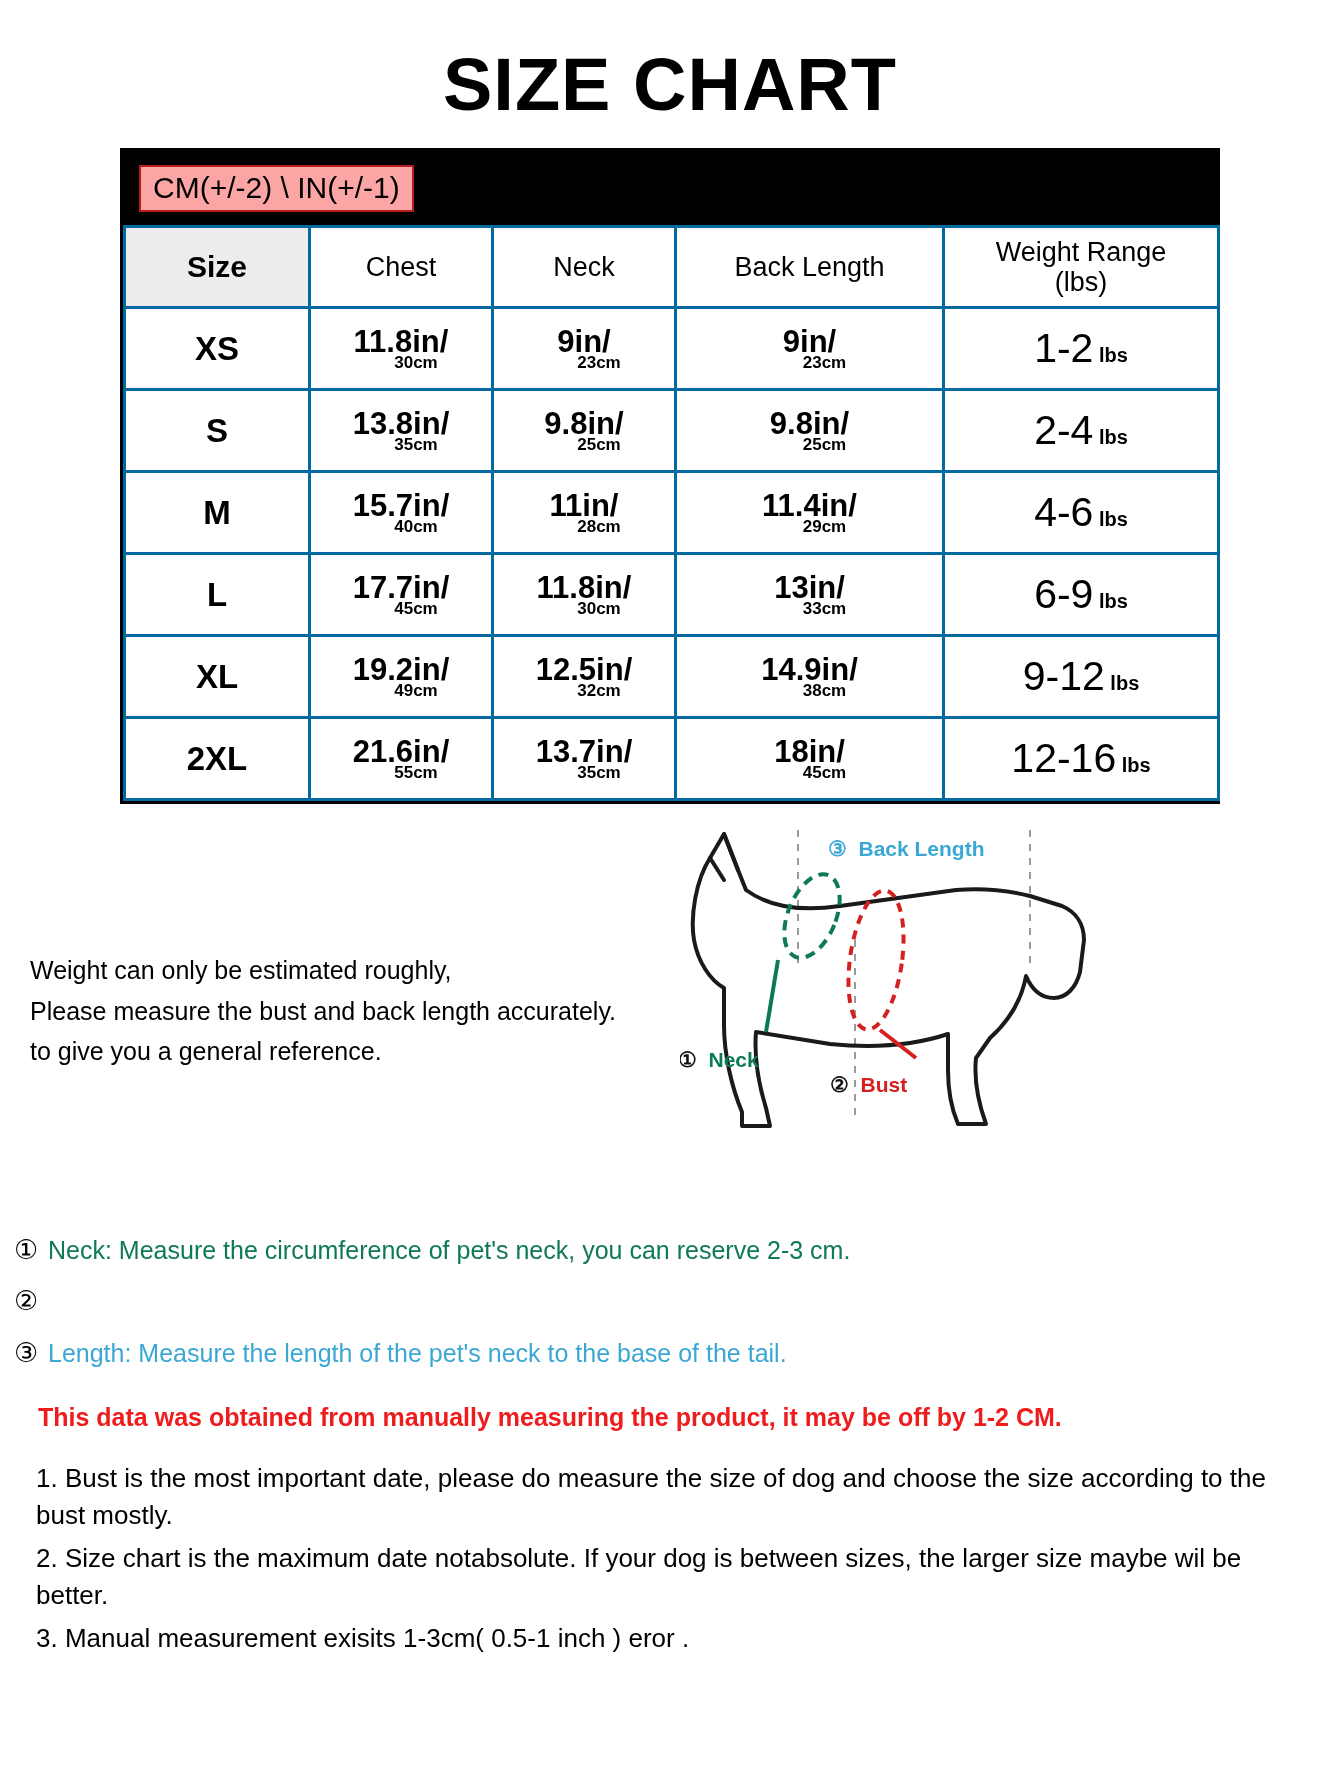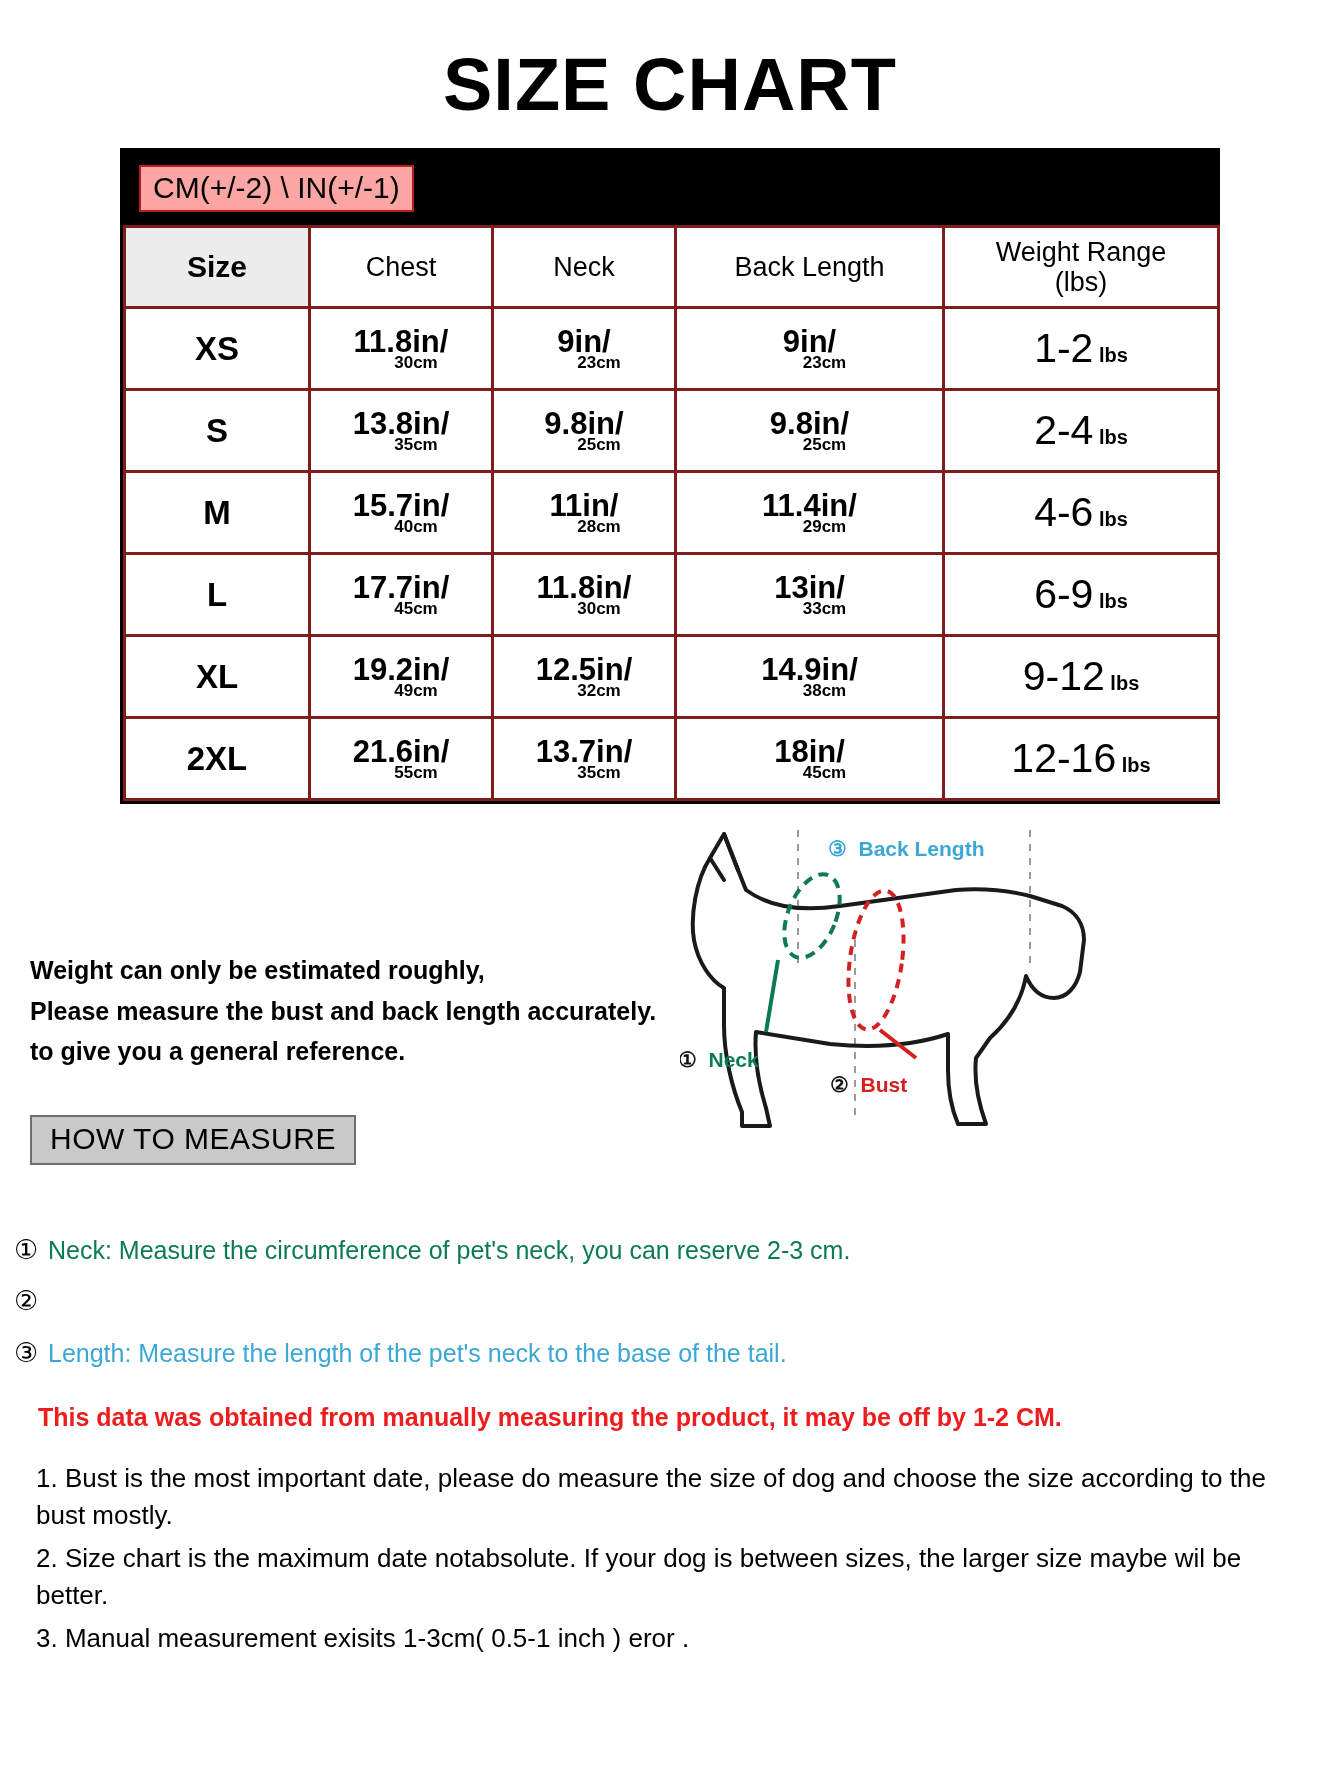--- a/index.html
+++ b/index.html
@@ -55,21 +55,21 @@
     font-size: 30px;
     font-weight: normal;
     line-height: 1.1;
   }
   table.size {
     width: 100%;
     border-collapse: collapse;
     table-layout: fixed;
   }
   table.size td, table.size th {
-    border: 3px solid #7f1d1d;
+    border: 3px solid #0369a1;
     text-align: center;
     vertical-align: middle;
     padding: 0;
     background: #ffffff;
   }
   table.size thead th {
     height: 78px;
     font-size: 27px;
     font-weight: normal;
   }
@@ -123,21 +123,21 @@
     position: relative;
     margin-top: 26px;
     height: 330px;
   }
   .notes {
     position: absolute;
     left: 30px;
     top: 120px;
     width: 700px;
     font-size: 25px;
-    font-weight: bold;
+    font-weight: normal;
     line-height: 1.62;
   }
   .how-box {
     position: absolute;
     left: 30px;
     top: 285px;
     background: #c9c9c9;
     border: 2px solid #6f6f6f;
     padding: 5px 18px 7px 18px;
     font-size: 30px;
@@ -365,21 +365,20 @@
   </div>
 
   <div class="mid">
 
     <div class="notes">
       <div>Weight can only be estimated roughly,</div>
       <div>Please measure the bust and back length accurately.</div>
       <div> to give you a general reference.</div>
     </div>
 
-    <div class="how-box">HOW TO MEASURE</div>
 
     <div class="diagram">
       <svg width="640" height="340" viewBox="0 0 640 340" xmlns="http://www.w3.org/2000/svg">
 
         <g stroke="#9a9a9a" stroke-width="2" stroke-dasharray="7,7" fill="none">
           <line x1="118" y1="10" x2="118" y2="150"></line>
           <line x1="350" y1="10" x2="350" y2="150"></line>
           <line x1="175" y1="120" x2="175" y2="300"></line>
         </g>
 

